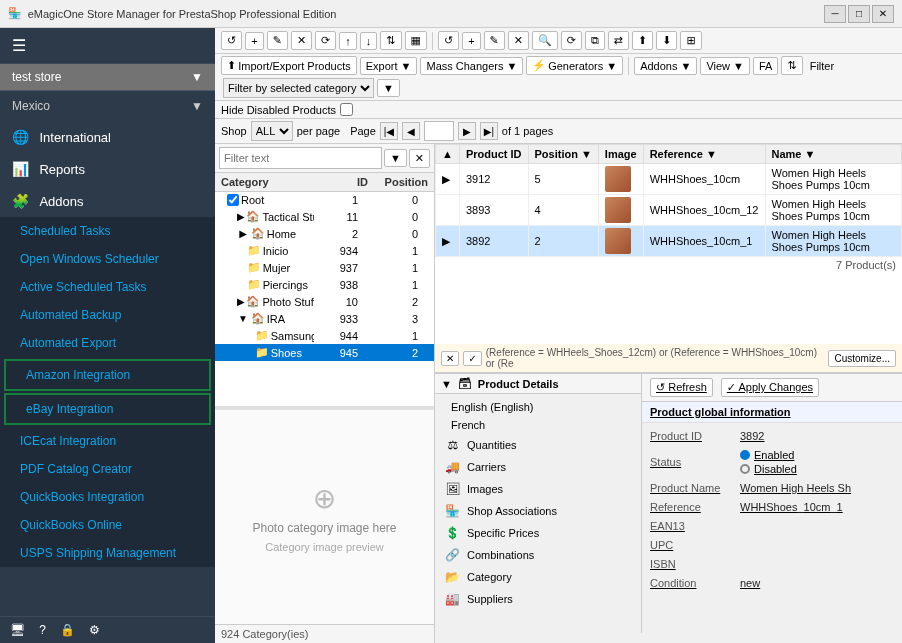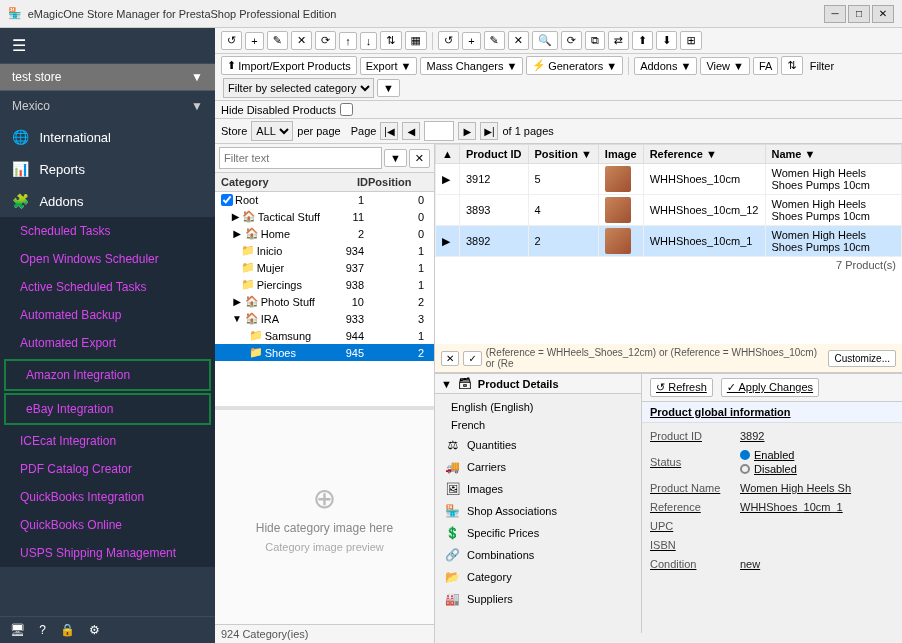--- a/index.html
+++ b/index.html
@@ -13,21 +13,21 @@
 
     
     .main-container { display: flex; height: 615px; }
 
     
     .sidebar { width: 215px; background: #2d3a4a; color: #fff; display: flex; flex-direction: column; overflow-y: auto; flex-shrink: 0; }
     .sidebar-header { padding: 8px 12px; display: flex; align-items: center; gap: 10px; border-bottom: 1px solid #3d4a5a; }
     .hamburger { font-size: 16px; cursor: pointer; }
     .store-selector { padding: 6px 12px; display: flex; align-items: center; justify-content: space-between; background: #737373; border-bottom: 1px solid #4a5a6c; cursor: pointer; }
     .sidebar-group-header { padding: 8px 12px; font-size: 12px; color: #ccc; display: flex; align-items: flex-end; justify-content: space-between; cursor: pointer; }
-    .sidebar-item { padding: 7px 12px 7px 20px; font-size: 12px; color: #d946ef; cursor: pointer; display: flex; align-items: center; gap: 8px; }
+    .sidebar-item { padding: 7px 12px 7px 20px; font-size: 12px; color: #0ea5e9; cursor: pointer; display: flex; align-items: center; gap: 8px; }
     .sidebar-main-item { padding: 8px 12px; font-size: 13px; color: #fff; cursor: pointer; display: flex; align-items: center; gap: 10px; }
     .sidebar-icon { font-size: 14px; }
     .sidebar-sub-items { background: #1e2a38; }
 
     
     .right-content { flex: 1; display: flex; flex-direction: column; overflow: hidden; }
 
     
     .toolbar-top { background: #f5f5f5; border-bottom: 1px solid #ccc; padding: 3px 6px; display: flex; align-items: center; gap: 3px; flex-wrap: wrap; }
     .toolbar-btn { padding: 2px 5px; border: 1px solid #bbb; background: #fff; cursor: pointer; font-size: 11px; display: inline-flex; align-items: center; gap: 2px; border-radius: 2px; }
@@ -36,21 +36,21 @@
     
     .content-area { display: flex; flex: 1; overflow: hidden; }
 
     
     .left-panel { width: 220px; border-right: 1px solid #ccc; display: flex; flex-direction: column; background: #fff; flex-shrink: 0; }
     .panel-toolbar { padding: 3px 4px; border-bottom: 1px solid #ccc; display: flex; align-items: center; gap: 2px; background: #f5f5f5; }
     .filter-input { flex: 1; height: 22px; border: 1px solid #bbb; padding: 0 4px; font-size: 11px; }
 
     .tree-header { display: grid; grid-template-columns: 1fr 50px 60px; padding: 3px 6px; border-bottom: 1px solid #ccc; background: #f0f0f0; font-size: 11px; font-weight: bold; color: #333; }
     .tree-body { flex: 1; overflow-y: auto; }
-    .tree-row { display: grid; grid-template-columns: 1fr 50px 60px; padding: 2px 4px; font-size: 11px; align-items: center; cursor: pointer; }
+    .tree-row { display: grid; grid-template-columns: 1fr 50px 60px; padding: 2px 10px; font-size: 11px; align-items: center; cursor: pointer; }
     .tree-row.selected { background: #0078d4; color: #fff; }
     .tree-row.selected .tree-cell { color: #fff; }
     .tree-expand { display: inline-block; width: 12px; text-align: center; font-size: 10px; }
     .tree-cell { overflow: hidden; text-overflow: ellipsis; white-space: nowrap; display: flex; align-items: center; gap: 2px; }
     .tree-cell-num { text-align: right; padding-right: 6px; font-size: 11px; }
     .checkbox-small { width: 12px; height: 12px; }
     .panel-footer { padding: 3px 6px; border-top: 1px solid #ccc; font-size: 11px; background: #f5f5f5; color: #555; }
 
     
     .drop-zone { flex: 1; display: flex; flex-direction: column; align-items: center; justify-content: center; color: #888; font-size: 12px; gap: 6px; background: #fafafa; }
@@ -265,21 +265,21 @@
       </select>
       <button class="toolbar-btn">▼</button>
     </div>
 
     <div style="padding:2px 6px;background:#f5f5f5;border-bottom:1px solid #ccc;display:flex;align-items:center;gap:4px;font-size:11px;">
       <span>Hide Disabled Products</span>
       <input type="checkbox" style="">
     </div>
 
     <div class="pager">
-      <span>Store</span>
+      <span>Shop</span>
       <select class="pager-select">
         <option>ALL</option>
       </select>
       <span>per page</span>
       <span style="margin-left:6px;">Page</span>
       <button class="pager-btn">|◀</button>
       <button class="pager-btn">◀</button>
       <input class="pager-input" type="text" style="">
       <button class="pager-btn">▶</button>
       <button class="pager-btn">▶|</button>
@@ -290,21 +290,21 @@
 
       <div class="left-panel">
         <div class="panel-toolbar">
           <input class="filter-input" type="text" placeholder="Filter text" style="">
           <button class="toolbar-btn">▼</button>
           <button class="toolbar-btn">✕</button>
         </div>
         <div class="tree-header">
           <span>Category</span>
           <span style="text-align:right;">ID</span>
-          <span style="">Position</span>
+          <span style="text-align:right;">Position</span>
         </div>
         <div class="tree-body">
 
           <div class="tree-row">
             <div class="tree-cell" style="padding-left:2px;">
               <input type="checkbox" class="checkbox-small" checked="" style="">
               <span>Root</span>
             </div>
             <div class="tree-cell-num">1</div>
             <div class="tree-cell-num">0</div>
@@ -392,21 +392,21 @@
               <span>Shoes</span>
             </div>
             <div class="tree-cell-num">945</div>
             <div class="tree-cell-num">2</div>
           </div>
         </div>
         <div style="height:4px;background:#e0e0e0;cursor:row-resize;">···</div>
 
         <div class="drop-zone">
           <span class="drop-icon">⊕</span>
-          <span>Hide category image here</span>
+          <span>Photo category image here</span>
           <span style="font-size:11px;color:#aaa;">Category image preview</span>
         </div>
         <div class="panel-footer">
           <span>924 Category(ies)</span>
         </div>
       </div>
 
       <div class="right-panel">
 
         <div class="products-area" style="max-height:200px;">
@@ -554,20 +554,24 @@
               <div class="info-row">
                 <span class="info-label">Product Name</span>
                 <span class="info-value">Women High Heels Sh</span>
               </div>
 
               <div class="info-row">
                 <span class="info-label">Reference</span>
                 <span class="info-value">WHHShoes_10cm_1</span>
               </div>
 
+              <div class="info-row">
+                <span class="info-label">EAN13</span>
+                <span class="info-value"></span>
+              </div>
 
               <div class="info-row">
                 <span class="info-label">UPC</span>
                 <span class="info-value"></span>
               </div>
 
               <div class="info-row">
                 <span class="info-label">ISBN</span>
                 <span class="info-value"></span>
               </div>

